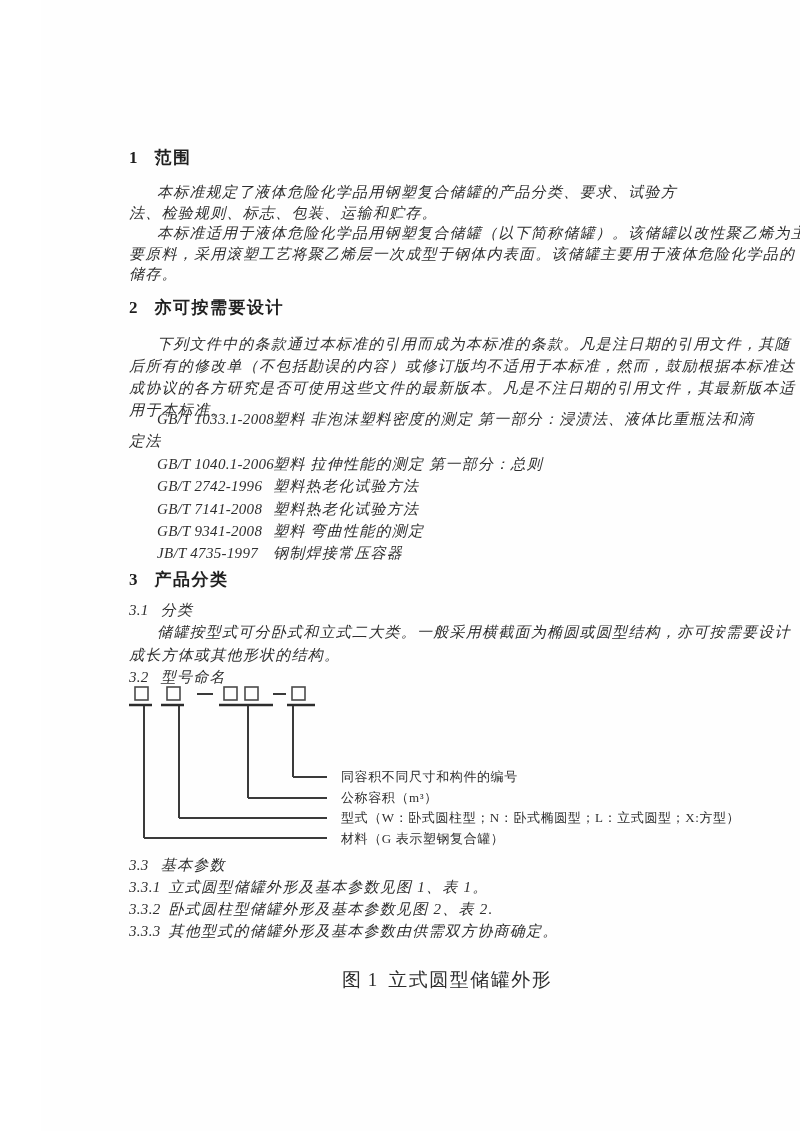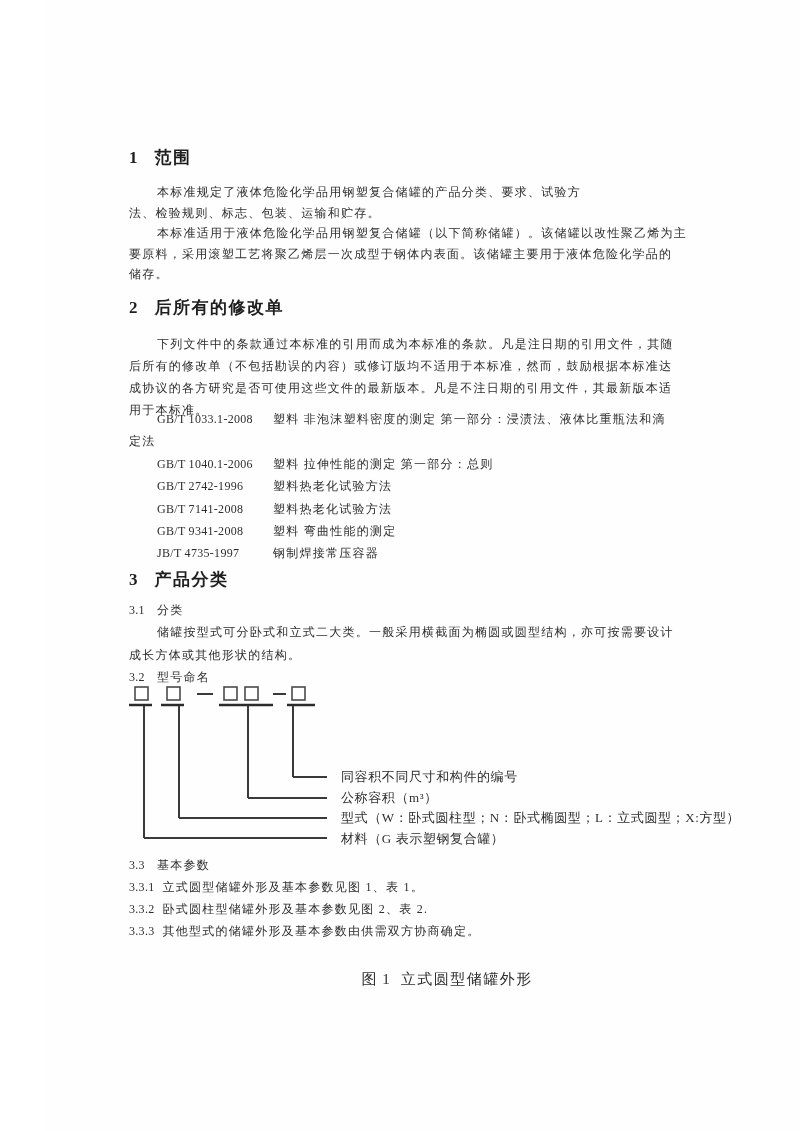--- a/index.html
+++ b/index.html
@@ -26,24 +26,25 @@
   h2.h {
     margin: 0 0 13px 0;
     font-size: 17px;
     font-weight: bold;
     color: #1f1f1f;
     letter-spacing: 1.5px;
     line-height: 23px;
   }
   h2.h .h-num { margin-right: 17px; letter-spacing: 0; }
   .ln {
-    font-size: 12px;
+    font-size: 15px;
     letter-spacing: 1.25px;
     line-height: 20.5px;
     white-space: nowrap;
+    font-style: italic;
   }
   .lh22 .ln { line-height: 22px; }
   .lh224 .ln { line-height: 22.4px; }
   .lh223 .ln { line-height: 22.3px; }
   .indent { padding-left: 28px; }
   .ref-code {
     display: inline-block;
     width: 116px;
     letter-spacing: 0.3px;
   }
@@ -65,42 +66,42 @@
     line-height: 16px;
     white-space: nowrap;
     color: #2e2e2e;
   }
   .caption {
     position: absolute;
     left: 88px;
     top: 968px;
     width: 636px;
     text-align: center;
-    font-size: 15px;
+    font-size: 19px;
     letter-spacing: 1.5px;
     line-height: 23px;
   }
   .caption .cap-num { margin-right: 10px; letter-spacing: 1px; }
 </style>
 </head>
 <body>
 
 <div class="page">
 
   <section class="sec" style="top:146px">
     <h2 class="h"><span class="h-num">1</span><span>范围</span></h2>
     <div class="ln indent">本标准规定了液体危险化学品用钢塑复合储罐的产品分类、要求、试验方</div>
     <div class="ln">法、检验规则、标志、包装、运输和贮存。</div>
     <div class="ln indent">本标准适用于液体危险化学品用钢塑复合储罐（以下简称储罐）。该储罐以改性聚乙烯为主</div>
     <div class="ln">要原料，采用滚塑工艺将聚乙烯层一次成型于钢体内表面。该储罐主要用于液体危险化学品的</div>
     <div class="ln">储存。</div>
   </section>
 
   <section class="sec lh22" style="top:296px">
-    <h2 class="h" style="margin-bottom:14px"><span class="h-num">2</span><span>后所有的修改单</span></h2>
+    <h2 class="h" style="margin-bottom:14px"><span class="h-num">2</span><span>亦可按需要设计</span></h2>
     <div class="ln indent">下列文件中的条款通过本标准的引用而成为本标准的条款。凡是注日期的引用文件，其随</div>
     <div class="ln">后所有的修改单（不包括勘误的内容）或修订版均不适用于本标准，然而，鼓励根据本标准达</div>
     <div class="ln">成协议的各方研究是否可使用这些文件的最新版本。凡是不注日期的引用文件，其最新版本适</div>
     <div class="ln">用于本标准。</div>
   </section>
 
   <section class="sec lh224" style="top:408px">
     <div class="ln indent"><span class="ref-code">GB/T 1033.1-2008</span><span>塑料 非泡沫塑料密度的测定 第一部分：浸渍法、液体比重瓶法和滴</span></div>
     <div class="ln">定法</div>
     <div class="ln indent"><span class="ref-code">GB/T 1040.1-2006</span><span>塑料 拉伸性能的测定 第一部分：总则</span></div>

